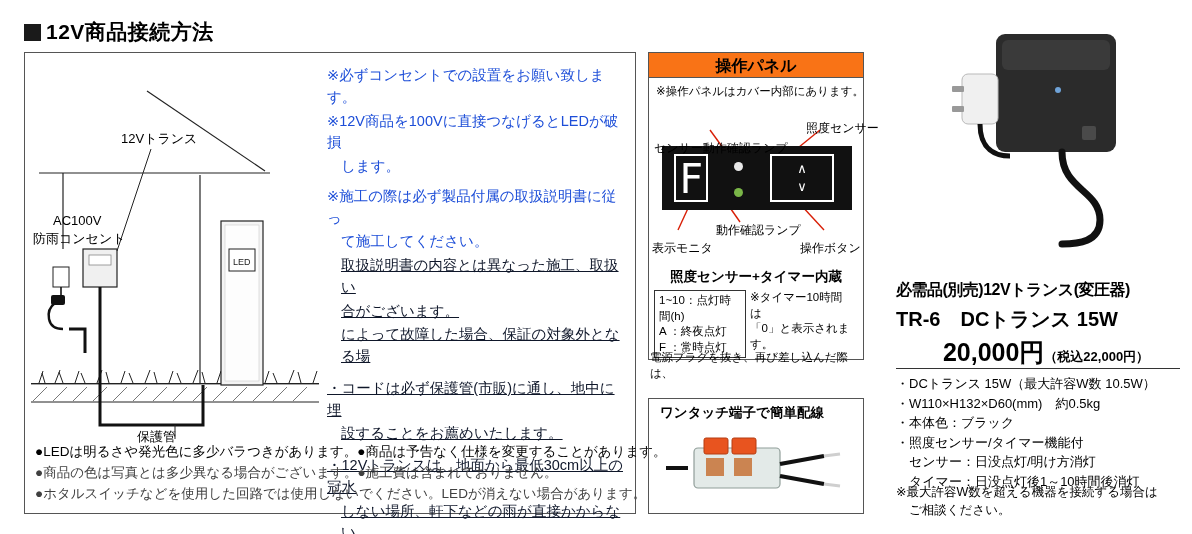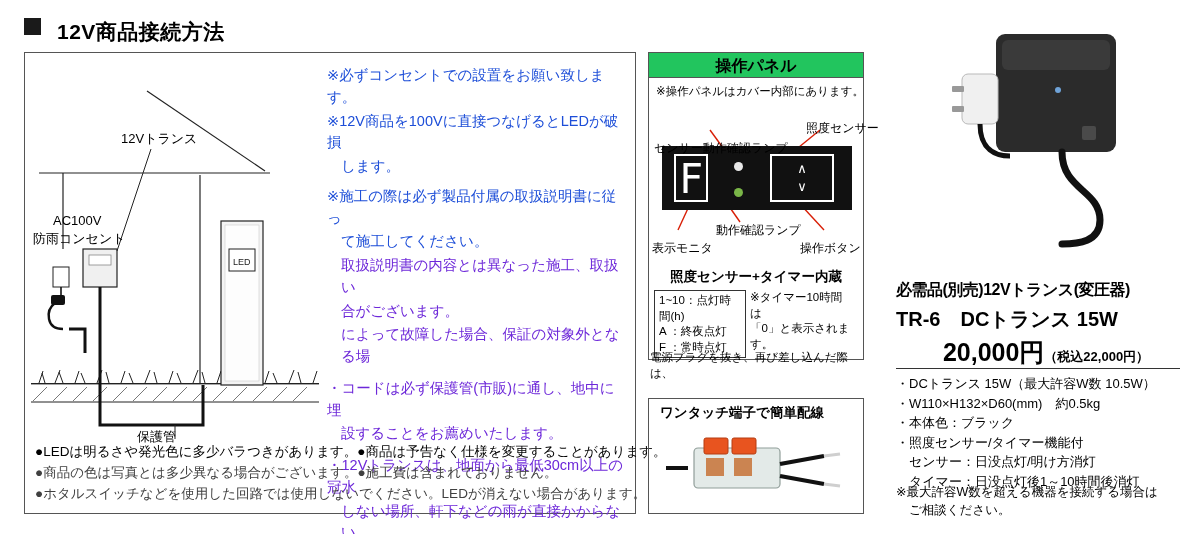--- a/index.html
+++ b/index.html
@@ -7,21 +7,21 @@
     width:1192px;height:534px;
     background:#ffffff;
     font-family:"Liberation Sans","DejaVu Sans",sans-serif;
     color:#000;
     overflow:hidden;
     position:relative;
   }
   .page{position:relative;width:1192px;height:534px;}
 
   
-  .title-row{position:absolute;left:24px;top:18px;display:flex;align-items:flex-start;gap:16px;}
+  .title-row{position:absolute;left:24px;top:18px;display:flex;align-items:center;gap:5px;}
   .title-sq{width:17px;height:17px;background:#1a1a1a;}
   .title-text{font-size:21px;font-weight:bold;letter-spacing:0.5px;}
 
   
   .box-left{
     position:absolute;left:24px;top:52px;width:612px;height:462px;
     border:1px solid #555;box-sizing:border-box;background:#fff;
   }
   
   .illus{position:absolute;left:0;top:0;width:300px;height:400px;}
@@ -29,34 +29,34 @@
 
   .labels{position:absolute;left:0;top:0;width:300px;height:400px;font-size:13px;}
   .lb{position:absolute;line-height:1.25;}
 
   
   .notes{
     position:absolute;left:302px;top:12px;width:300px;
     font-size:14.5px;line-height:1.5;
   }
   .note-red{color:#1d4ed8;margin-bottom:2px;}
-  .note-blk{color:#6d28d9;margin-bottom:2px;}
+  .note-blk{color:#0f172a;margin-bottom:2px;text-decoration:underline;}
   .hang{padding-left:14px;}
 
   
   .notice{
     position:absolute;left:10px;bottom:8px;width:592px;font-size:13.5px;line-height:1.55;
   }
   .notice div{white-space:nowrap;}
   .red{color:#404040;}
 
   
   .panel-header{
     position:absolute;left:648px;top:52px;width:216px;height:26px;
-    background:#22c55e;border:1px solid #555;box-sizing:border-box;
+    background:#f97316;border:1px solid #555;box-sizing:border-box;
     text-align:center;font-weight:bold;font-size:16px;line-height:25px;
   }
   .box-mid{
     position:absolute;left:648px;top:52px;width:216px;height:308px;
     border:1px solid #555;box-sizing:border-box;
   }
   .mid-sub{position:absolute;left:656px;top:84px;font-size:11.5px;}
 
   .monitor-wrap{position:absolute;left:662px;top:146px;width:190px;height:64px;}
   .monitor{

